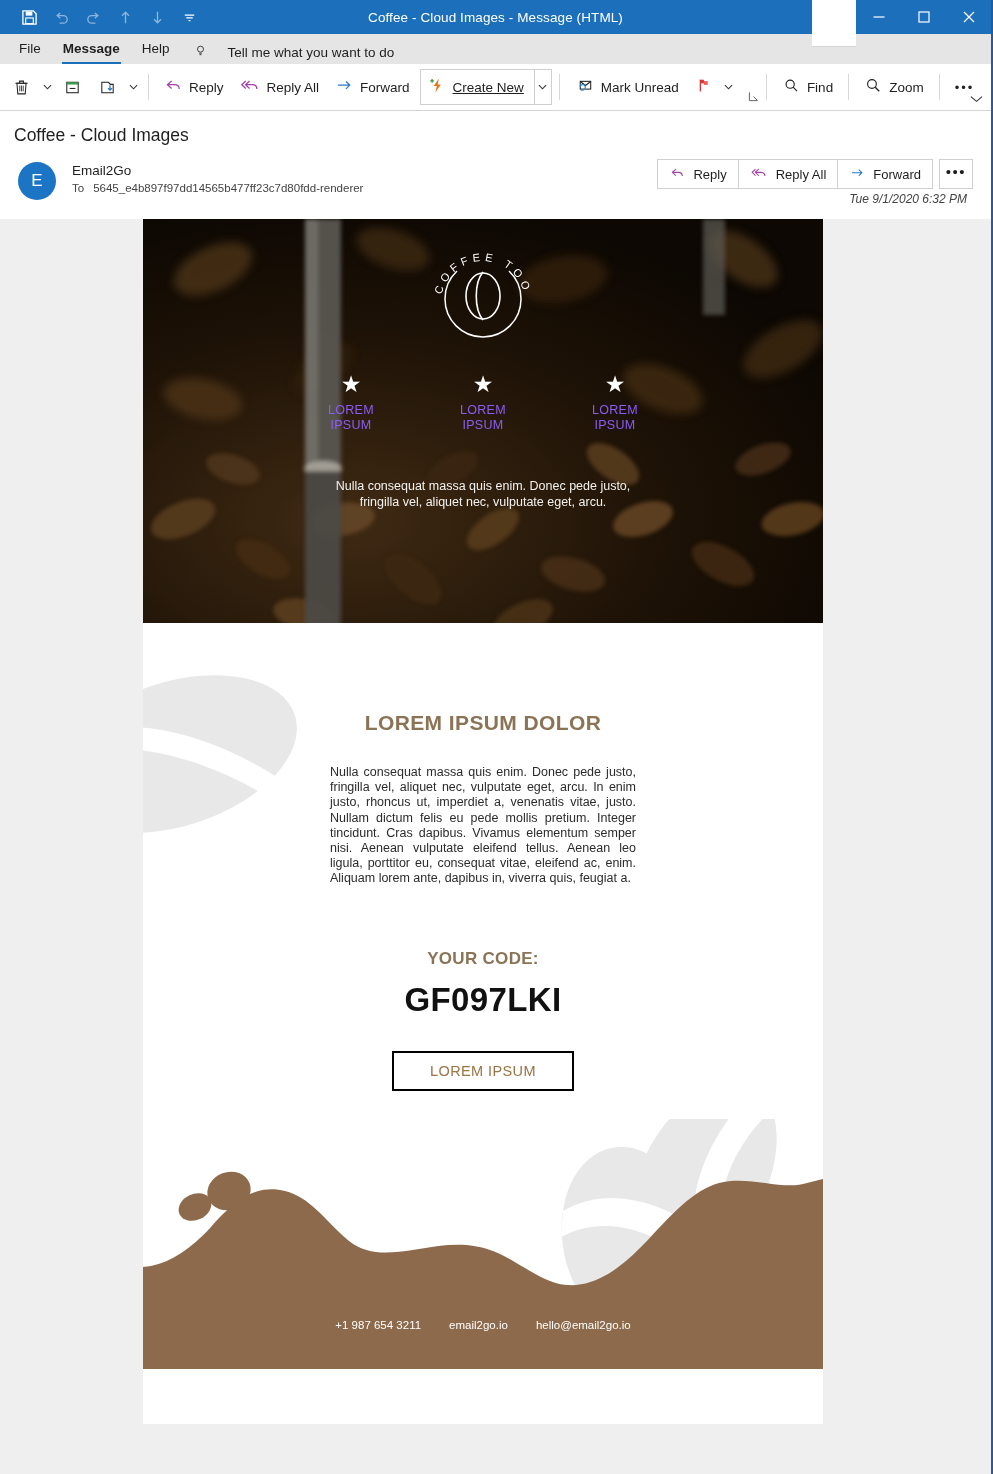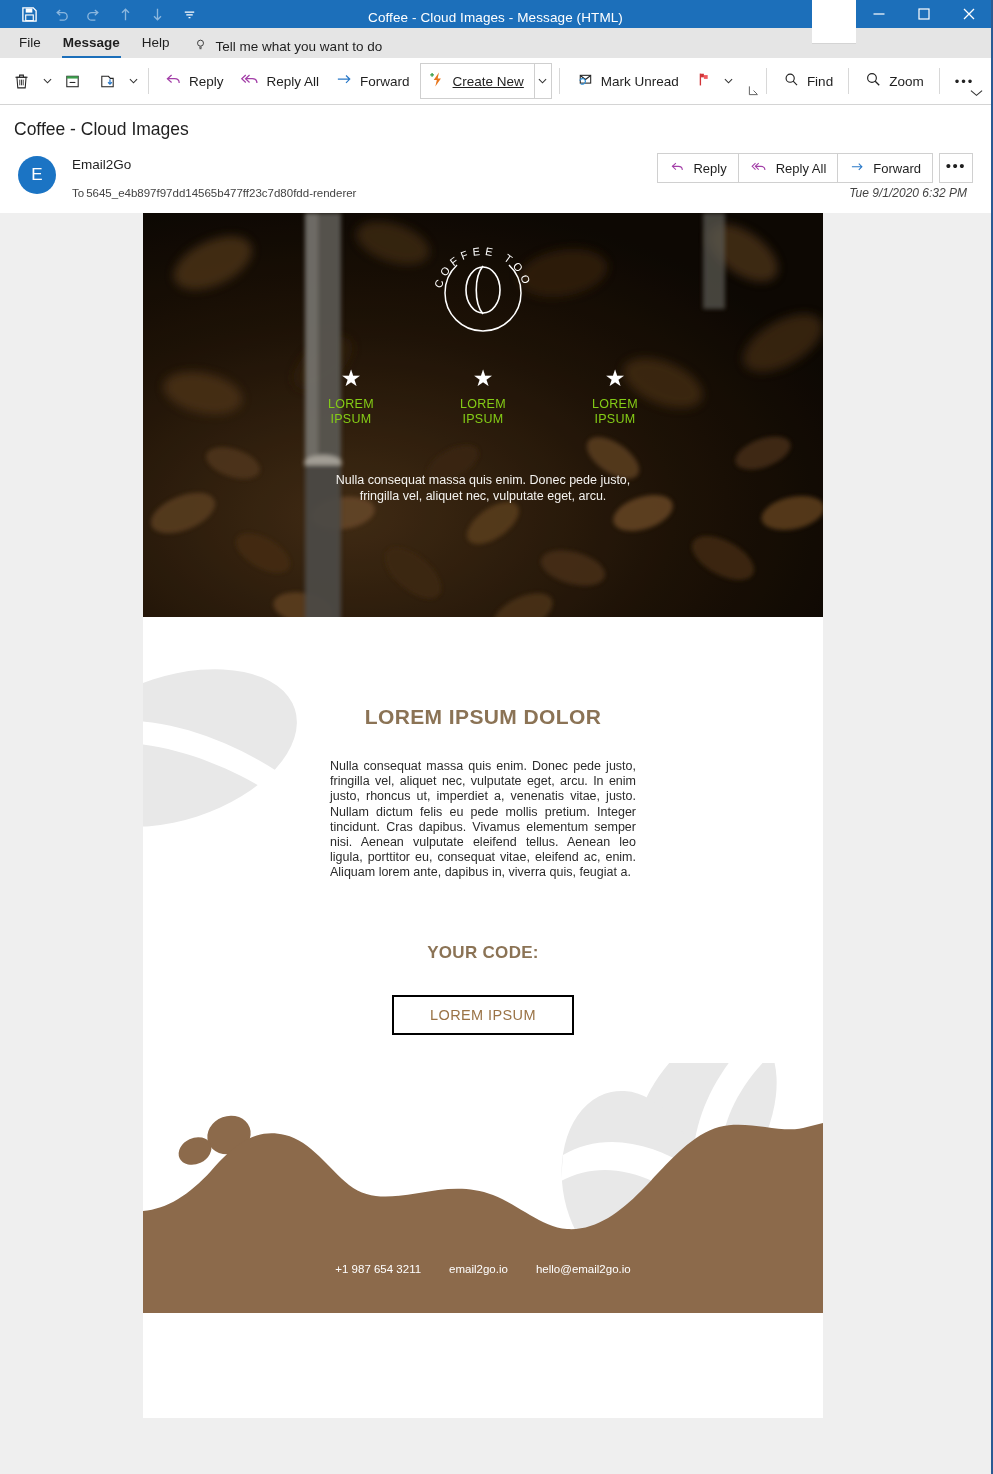--- a/index.html
+++ b/index.html
@@ -12,21 +12,21 @@
   .window {
     width: 993px; height: 1474px;
     position: relative;
     background: #ffffff;
     border-right: 2px solid #2a5a93;
     display: flex; flex-direction: column;
   }
 
   
   .titlebar {
-    height: 28px;
+    height: 34px;
     background: #1c6fba;
     display: flex; align-items: center;
     flex: 0 0 auto;
     position: relative;
   }
   .qat { display: flex; align-items: center; padding-left: 14px; gap: 2px; }
   .qat-btn {
     width: 30px; height: 28px;
     display: flex; align-items: center; justify-content: center;
     color: #ffffff;
@@ -61,21 +61,21 @@
   .tab {
     padding: 3px 11px 5px 11px; color: #1f1f1f; position: relative;
     line-height: 20px;
   }
   .tab.active { font-weight: 700; }
   .tab.active::after {
     content:""; position: absolute; left: 10px; right: 10px; bottom: 0;
     height: 2px; background: #1c6fba;
   }
   .tellme {
-    display: flex; align-items: center; gap: 8px;
+    display: flex; align-items: center; gap: 20px;
     padding: 0 10px 3px 12px; color: #1f1f1f; font-size: 13.5px;
   }
 
   
   .ribbon {
     height: 47px; background: #ffffff; border-bottom: 1px solid #d4d4d4;
     display: flex; align-items: center; flex: 0 0 auto;
     padding-left: 4px; position: relative;
   }
   .rb { display: flex; align-items: center; height: 38px; }
@@ -114,21 +114,21 @@
     display: flex; align-items: flex-start; padding: 4px 16px 0 18px;
     position: relative; min-height: 56px;
   }
   .avatar {
     width: 38px; height: 38px; border-radius: 50%; background: #1b74c4;
     color: #fff; font-size: 17px; display:flex; align-items:center; justify-content:center;
     flex: 0 0 auto; margin-top: 2px;
   }
   .fromtext { margin-left: 16px; padding-top: 1px; }
   .fromname { font-size: 13.5px; color: #1f1f1f; line-height: 20px;}
-  .torow { font-size: 11.5px; color: #444; margin-top: 12px; display:flex; gap:2px;}
+  .torow { font-size: 11.5px; color: #444; margin-top: 1px; display:flex; gap:9px;}
   .torow .lbl { color:#444; }
   .hdr-actions {
     position: absolute; right: 18px; top: 3px;
     display: flex; align-items: stretch; height: 30px;
   }
   .hdr-grp { display:flex; border:1px solid #d0d0d0; background:#fff; }
   .hdr-btn {
     display:flex; align-items:center; gap:7px; padding: 0 11px;
     font-size: 13px; color:#1f1f1f; border-right:1px solid #d0d0d0;
   }
@@ -165,21 +165,21 @@
   .hero-content {
     position: relative; height: 100%;
     display: flex; flex-direction: column; align-items: center;
     padding-top: 22px; color:#fff;
   }
   .logo { width: 112px; height: 112px; position: relative; }
   .badges { display: flex; gap: 60px; margin-top: 18px; }
   .badge { width: 72px; text-align: center; }
   .badge .star { font-size: 23px; line-height: 26px; color:#fff; }
   .badge .blabel {
-    font-size: 12.5px; letter-spacing:.3px; line-height:15px; margin-top: 6px; color:#84cc16;
+    font-size: 12.5px; letter-spacing:.3px; line-height:15px; margin-top: 6px; color:#8b5cf6;
   }
   .hero-text {
     margin-top: 45px; width: 300px; text-align: center;
     font-size: 12.5px; line-height: 16px; color:#f4f2ef;
   }
 
   
   .content { position: relative; background:#fff; }
   .bean-left {
     position: absolute; left: -72px; top: 40px; width: 236px; height: 182px;
@@ -590,20 +590,21 @@
 
           <svg class="bean-left" viewBox="0 0 236 182">
             <ellipse cx="104" cy="91" rx="126" ry="72" fill="#e8e8e8" transform="rotate(-18 104 91)"></ellipse>
             <path d="M-30 88 C 40 40, 140 70, 212 118 L 200 136 C 130 92, 36 66, -32 104 Z" fill="#ffffff"></path>
           </svg>
 
           <div class="sec-title">LOREM IPSUM DOLOR</div>
           <div class="sec-body">Nulla consequat massa quis enim. Donec pede justo, fringilla vel, aliquet nec, vulputate eget, arcu. In enim justo, rhoncus ut, imperdiet a, venenatis vitae, justo. Nullam dictum felis eu pede mollis pretium. Integer tincidunt. Cras dapibus. Vivamus elementum semper nisi. Aenean vulputate eleifend tellus. Aenean leo ligula, porttitor eu, consequat vitae, eleifend ac, enim. Aliquam lorem ante, dapibus in, viverra quis, feugiat a.</div>
 
           <div class="code-label">YOUR CODE:</div>
+          <div class="code-value">GF097LKI</div>
 
           <div class="cta-wrap">
             <div class="cta">LOREM IPSUM</div>
           </div>
 
           <div class="footer-wrap">
             <svg class="footer-wave" viewBox="0 0 680 250" preserveAspectRatio="none">
 
               <g fill="#e8e8e8">
                 <ellipse cx="560" cy="60" rx="62" ry="105" transform="rotate(28 560 60)"></ellipse>

